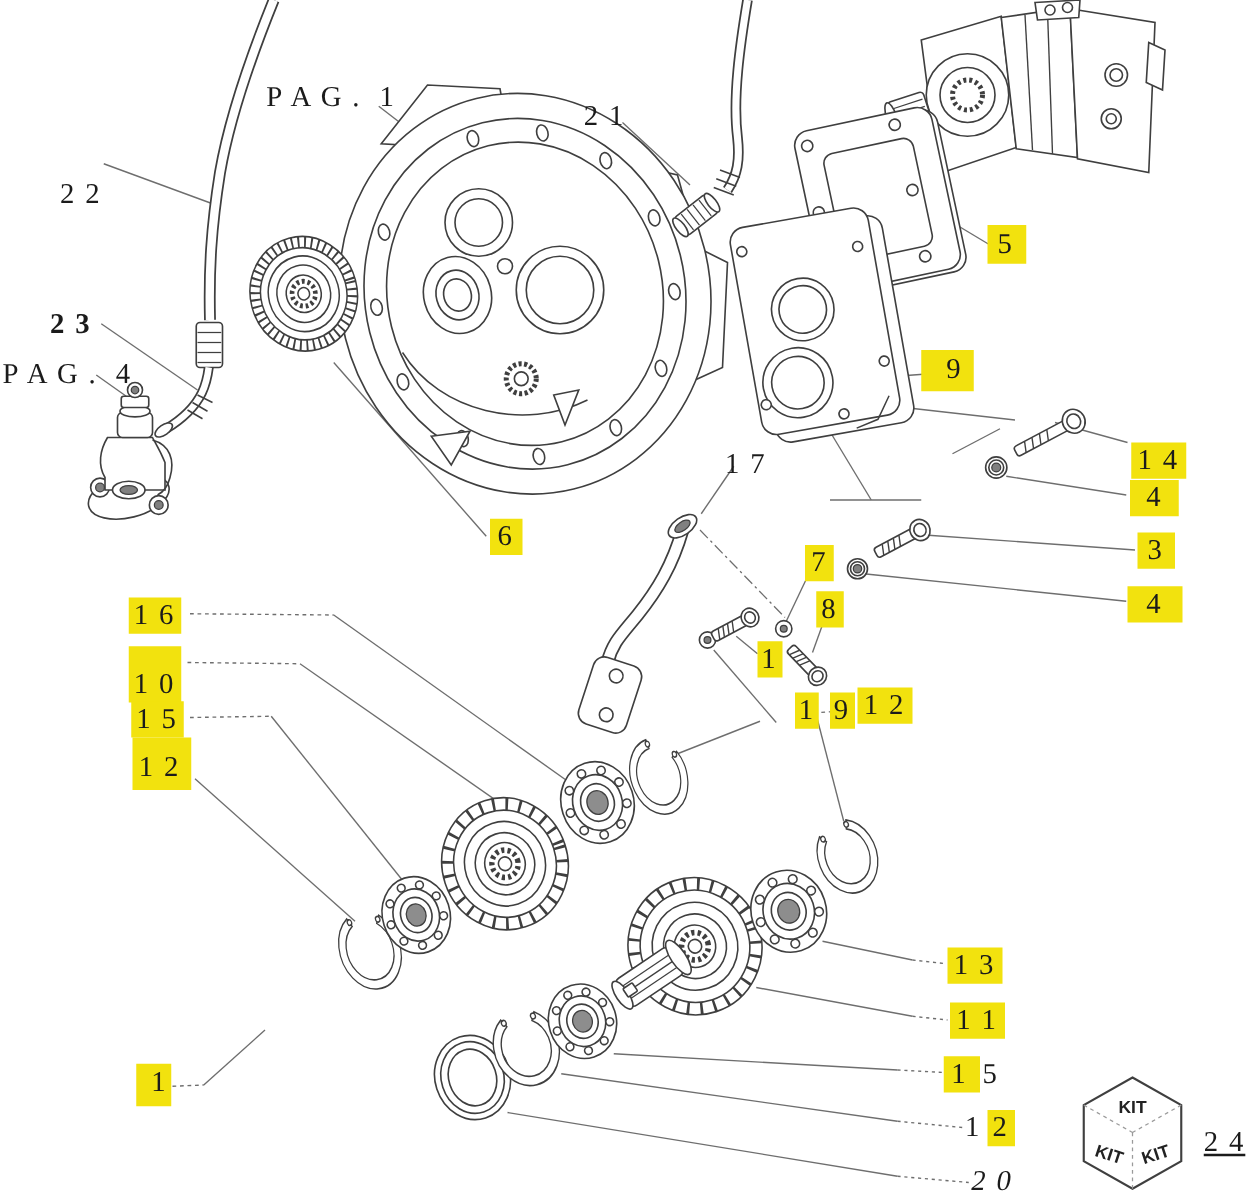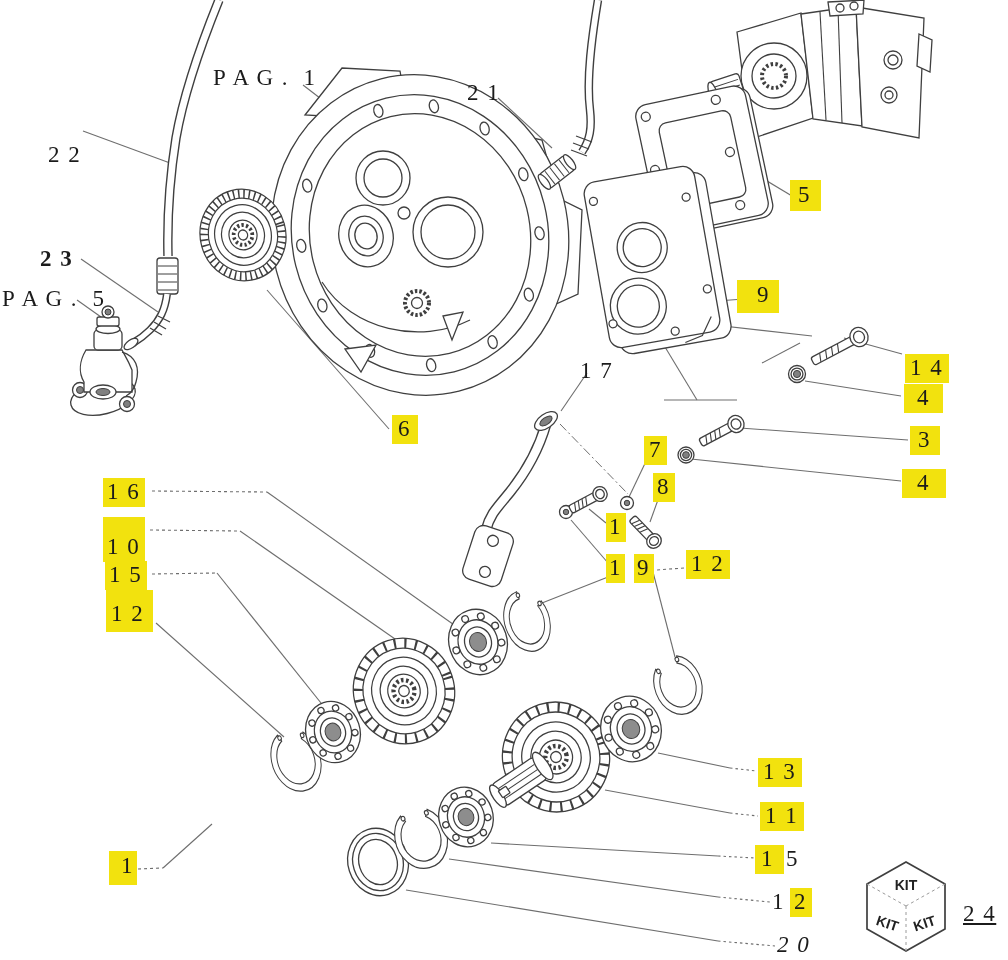--- a/index.html
+++ b/index.html
@@ -408,36 +408,36 @@
         <path fill="#fff" stroke="#3f3f3f" stroke-width="1.3" d="M11.2,-27.8 A30 30 0 1 1 -20.1,-22.3 L-15.1,-16.7 A22.5 22.5 0 1 0 8.4,-20.9 Z"></path>
         <circle fill="#fff" stroke="#3f3f3f" stroke-width="1.3" cx="9.852153406838484" cy="-24.38493537510651" r="2.3"></circle>
         <circle fill="#fff" stroke="#3f3f3f" stroke-width="1.3" cx="-17.598134947237977" cy="-19.544708910055462" r="2.3"></circle>
       </g>
     </svg>
   <div id="labels">
       <div class="lbl" style="left: 213px; top: 64px;"><span class="seg" style="padding: 2px 0px 4px;">P A G .  1</span></div>
       <div class="lbl" style="left: 48px; top: 117px; margin-top: 24px;"><span class="seg" style="padding: 2px 0px 4px;">2 2</span></div>
       <div class="lbl" style="left: 467px; top: 79px;"><span class="seg" style="padding: 2px 0px 4px;">2 1</span></div>
       <div class="lbl" style="left: 40px; top: 245px;"><span class="seg" style="padding: 2px 0px 4px; font-weight: bold;">2 3</span></div>
-      <div class="lbl" style="left: 2px; top: 285px;"><span class="seg" style="padding: 2px 0px 4px;">P A G .  5</span></div>
+      <div class="lbl" style="left: 2px; top: 285px;"><span class="seg" style="padding: 2px 0px 4px;">P A G .  4</span></div>
       <div class="lbl" style="left: 790px; top: 180px;"><span class="seg hl" style="padding: 3px 10px 5px 8px;">5</span></div>
       <div class="lbl" style="left: 737px; top: 280px;"><span class="seg hl" style="padding: 3px 9px 7px 20px;">9</span></div>
       <div class="lbl" style="left: 905px; top: 343px;"><span class="seg hl" style="padding: 2px 6px 4px 5px; margin-top: 11px;">1 4</span></div>
       <div class="lbl" style="left: 904px; top: 384px;"><span class="seg hl" style="padding: 2px 13px 4px;">4</span></div>
       <div class="lbl" style="left: 910px; top: 426px;"><span class="seg hl" style="padding: 2px 9px 4px 8px;">3</span></div>
       <div class="lbl" style="left: 902px; top: 469px;"><span class="seg hl" style="padding: 2px 16px 4px 15px;">4</span></div>
       <div class="lbl" style="left: 580px; top: 357px;"><span class="seg" style="padding: 2px 0px 4px;">1 7</span></div>
       <div class="lbl" style="left: 644px; top: 436px;"><span class="seg hl" style="padding: 2px 5px 4px;">7</span></div>
       <div class="lbl" style="left: 653px; top: 473px;"><span class="seg hl" style="padding: 2px 5px 4px 4px;">8</span></div>
       <div class="lbl" style="left: 606px; top: 513px;"><span class="seg hl" style="padding: 2px 4px 4px 3px;">1</span></div>
       <div class="lbl" style="left: 103px; top: 478px;"><span class="seg hl" style="padding: 2px 5px 4px 4px;">1 6</span></div>
       <div class="lbl" style="left: 103px; top: 517px;"><span class="seg hl" style="padding: 18px 5px 4px 4px;">1 0</span></div>
       <div class="lbl" style="left: 105px; top: 561px;"><span class="seg hl" style="padding: 2px 5px 4px 4px;">1 5</span></div>
       <div class="lbl" style="left: 106px; top: 590px;"><span class="seg hl" style="padding: 12px 9px 7px 5px;">1 2</span></div>
-      <div class="lbl" style="left: 606px; top: 554px;"><span class="seg hl" style="padding: 2px 3px 4px;">1</span><span class="seg hl" style="padding: 2px 4px 4px 3px; margin-left: 9px;">9</span></div>
+      <div class="lbl" style="left: 636px; top: 554px;"><span class="seg hl" style="padding: 2px 3px 4px;">1</span><span class="seg hl" style="padding: 2px 4px 4px 3px; margin-left: 9px;">9</span></div>
       <div class="lbl" style="left: 686px; top: 550px;"><span class="seg hl" style="padding: 2px 6px 4px 5px;">1 2</span></div>
       <div class="lbl" style="left: 758px; top: 758px;"><span class="seg hl" style="padding: 2px 6px 4px 5px;">1 3</span></div>
       <div class="lbl" style="left: 760px; top: 802px;"><span class="seg hl" style="padding: 2px 6px 4px 5px;">1 1</span></div>
       <div class="lbl" style="left: 755px; top: 845px;"><span class="seg hl" style="padding: 2px 10px 4px 6px;">1</span><span class="seg" style="padding: 2px 0px 4px; margin-left: 2px;">5</span></div>
       <div class="lbl" style="left: 772px; top: 888px;"><span class="seg" style="padding: 2px 0px 4px;">1</span><span class="seg hl" style="padding: 2px 5px 4px 4px; margin-left: 5px;">2</span></div>
       <div class="lbl" style="left: 777px; top: 931px;"><span class="seg" style="padding: 2px 0px 4px; font-style: italic;">2 0</span></div>
       <div class="lbl" style="left: 963px; top: 900px;"><span class="seg" style="padding: 2px 0px 4px; text-decoration: underline;">2 4</span></div>
       <div class="lbl" style="left: 109px; top: 851px;"><span class="seg hl" style="padding: 3px 3px 8px 12px;">1</span></div>
       <div class="lbl" style="left: 392px; top: 415px;"><span class="seg hl" style="padding: 2px 7px 4px 6px;">6</span></div>
     </div>

